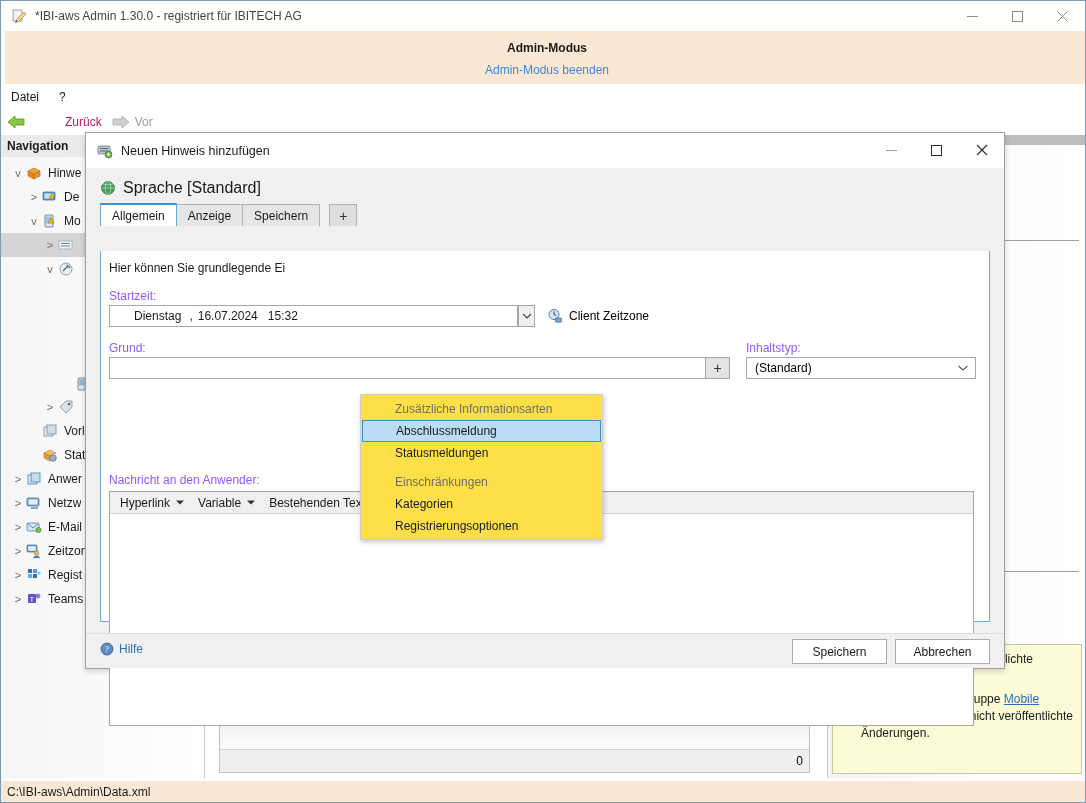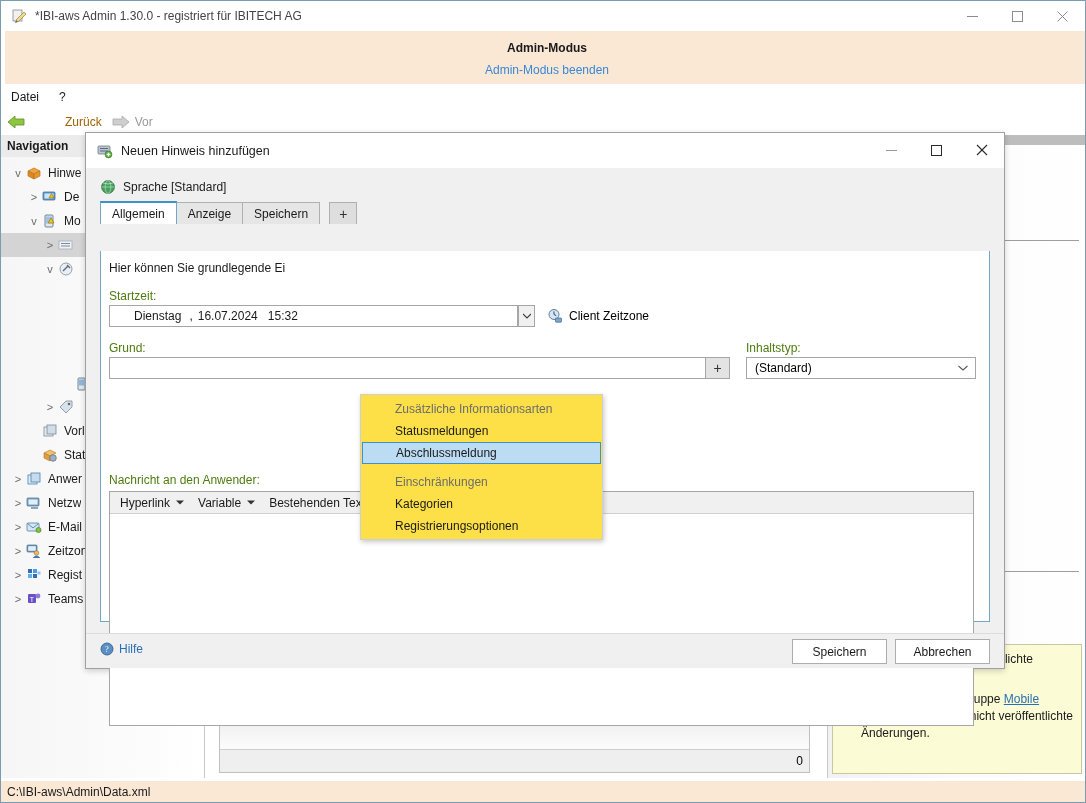--- a/index.html
+++ b/index.html
@@ -86,21 +86,21 @@
   
   #navbar {
     position: absolute; left: 0; top: 108px;
     width: 1084px; height: 26px;
     background: #ffffff;
     display: flex; align-items: center;
     padding-left: 6px;
   }
   .nav-btn { display: flex; align-items: center; margin-right: 10px; cursor: default; }
   .nav-btn .lbl { font-size: 12px; margin-left: 5px; }
-  .nav-btn.enabled .lbl { color: #a16207; margin-left: 40px; }
+  .nav-btn.enabled .lbl { color: #be185d; margin-left: 40px; }
   .nav-btn.disabled .lbl { color: #9a9a9a; }
 
   .arrow-left, .arrow-right {
     width: 18px; height: 14px; position: relative;
   }
 
   
   #content-area {
     position: absolute; left: 0; top: 134px;
     width: 1084px; height: 648px;
@@ -235,21 +235,21 @@
     position: absolute; left: 0; top: 35px;
     width: 918px; height: 465px;
     background: #f0f0f0;
   }
 
   .lang-row {
     display: flex; align-items: center;
     padding: 11px 0 7px 14px;
   }
   .lang-row .globe { width: 16px; height: 16px; margin-right: 7px; position: relative; }
-  .lang-row .lang-lbl { font-size: 12px; color: #1a1a1a; }
+  .lang-row .lang-lbl { font-size: 16px; color: #1a1a1a; }
 
   
   #tabstrip {
     position: relative; height: 22px;
     margin-left: 14px;
     display: flex; align-items: flex-end;
   }
   .tab {
     height: 22px; padding: 0 11px;
     display: flex; align-items: center;
@@ -282,21 +282,21 @@
     width: 890px; height: 371px;
     background: #ffffff;
     border: 1px solid #6fa8c9;
     border-top: none;
   }
   .hint-text {
     position: absolute; left: 8px; top: 10px;
     font-size: 12px; color: #1a1a1a;
   }
   .fld-label {
-    position: absolute; font-size: 12px; color: #4d7c0f;
+    position: absolute; font-size: 12px; color: #8b5cf6;
   }
   .txtbox {
     position: absolute;
     border: 1px solid #a6a6a6;
     background: #ffffff;
     font-size: 12px;
     color: #1a1a1a;
     display: flex; align-items: center;
     padding-left: 24px;
   }
@@ -852,22 +852,22 @@
               <span>Bestehenden Text übernehmen...</span>
             </div>
           </div>
           <div id="editor-canvas"></div>
         </div>
 
       </div>
 
       <div id="popup-menu">
         <div class="pm-head">Zusätzliche Informationsarten</div>
+        <div class="pm-item highlight">Abschlussmeldung</div>
         <div class="pm-item">Statusmeldungen</div>
-        <div class="pm-item highlight">Abschlussmeldung</div>
         <div class="pm-gap"></div>
         <div class="pm-head">Einschränkungen</div>
         <div class="pm-item">Kategorien</div>
         <div class="pm-item">Registrierungsoptionen</div>
       </div>
 
     </div>
 
     <div id="dlg-footer">
       <div id="help-link">

